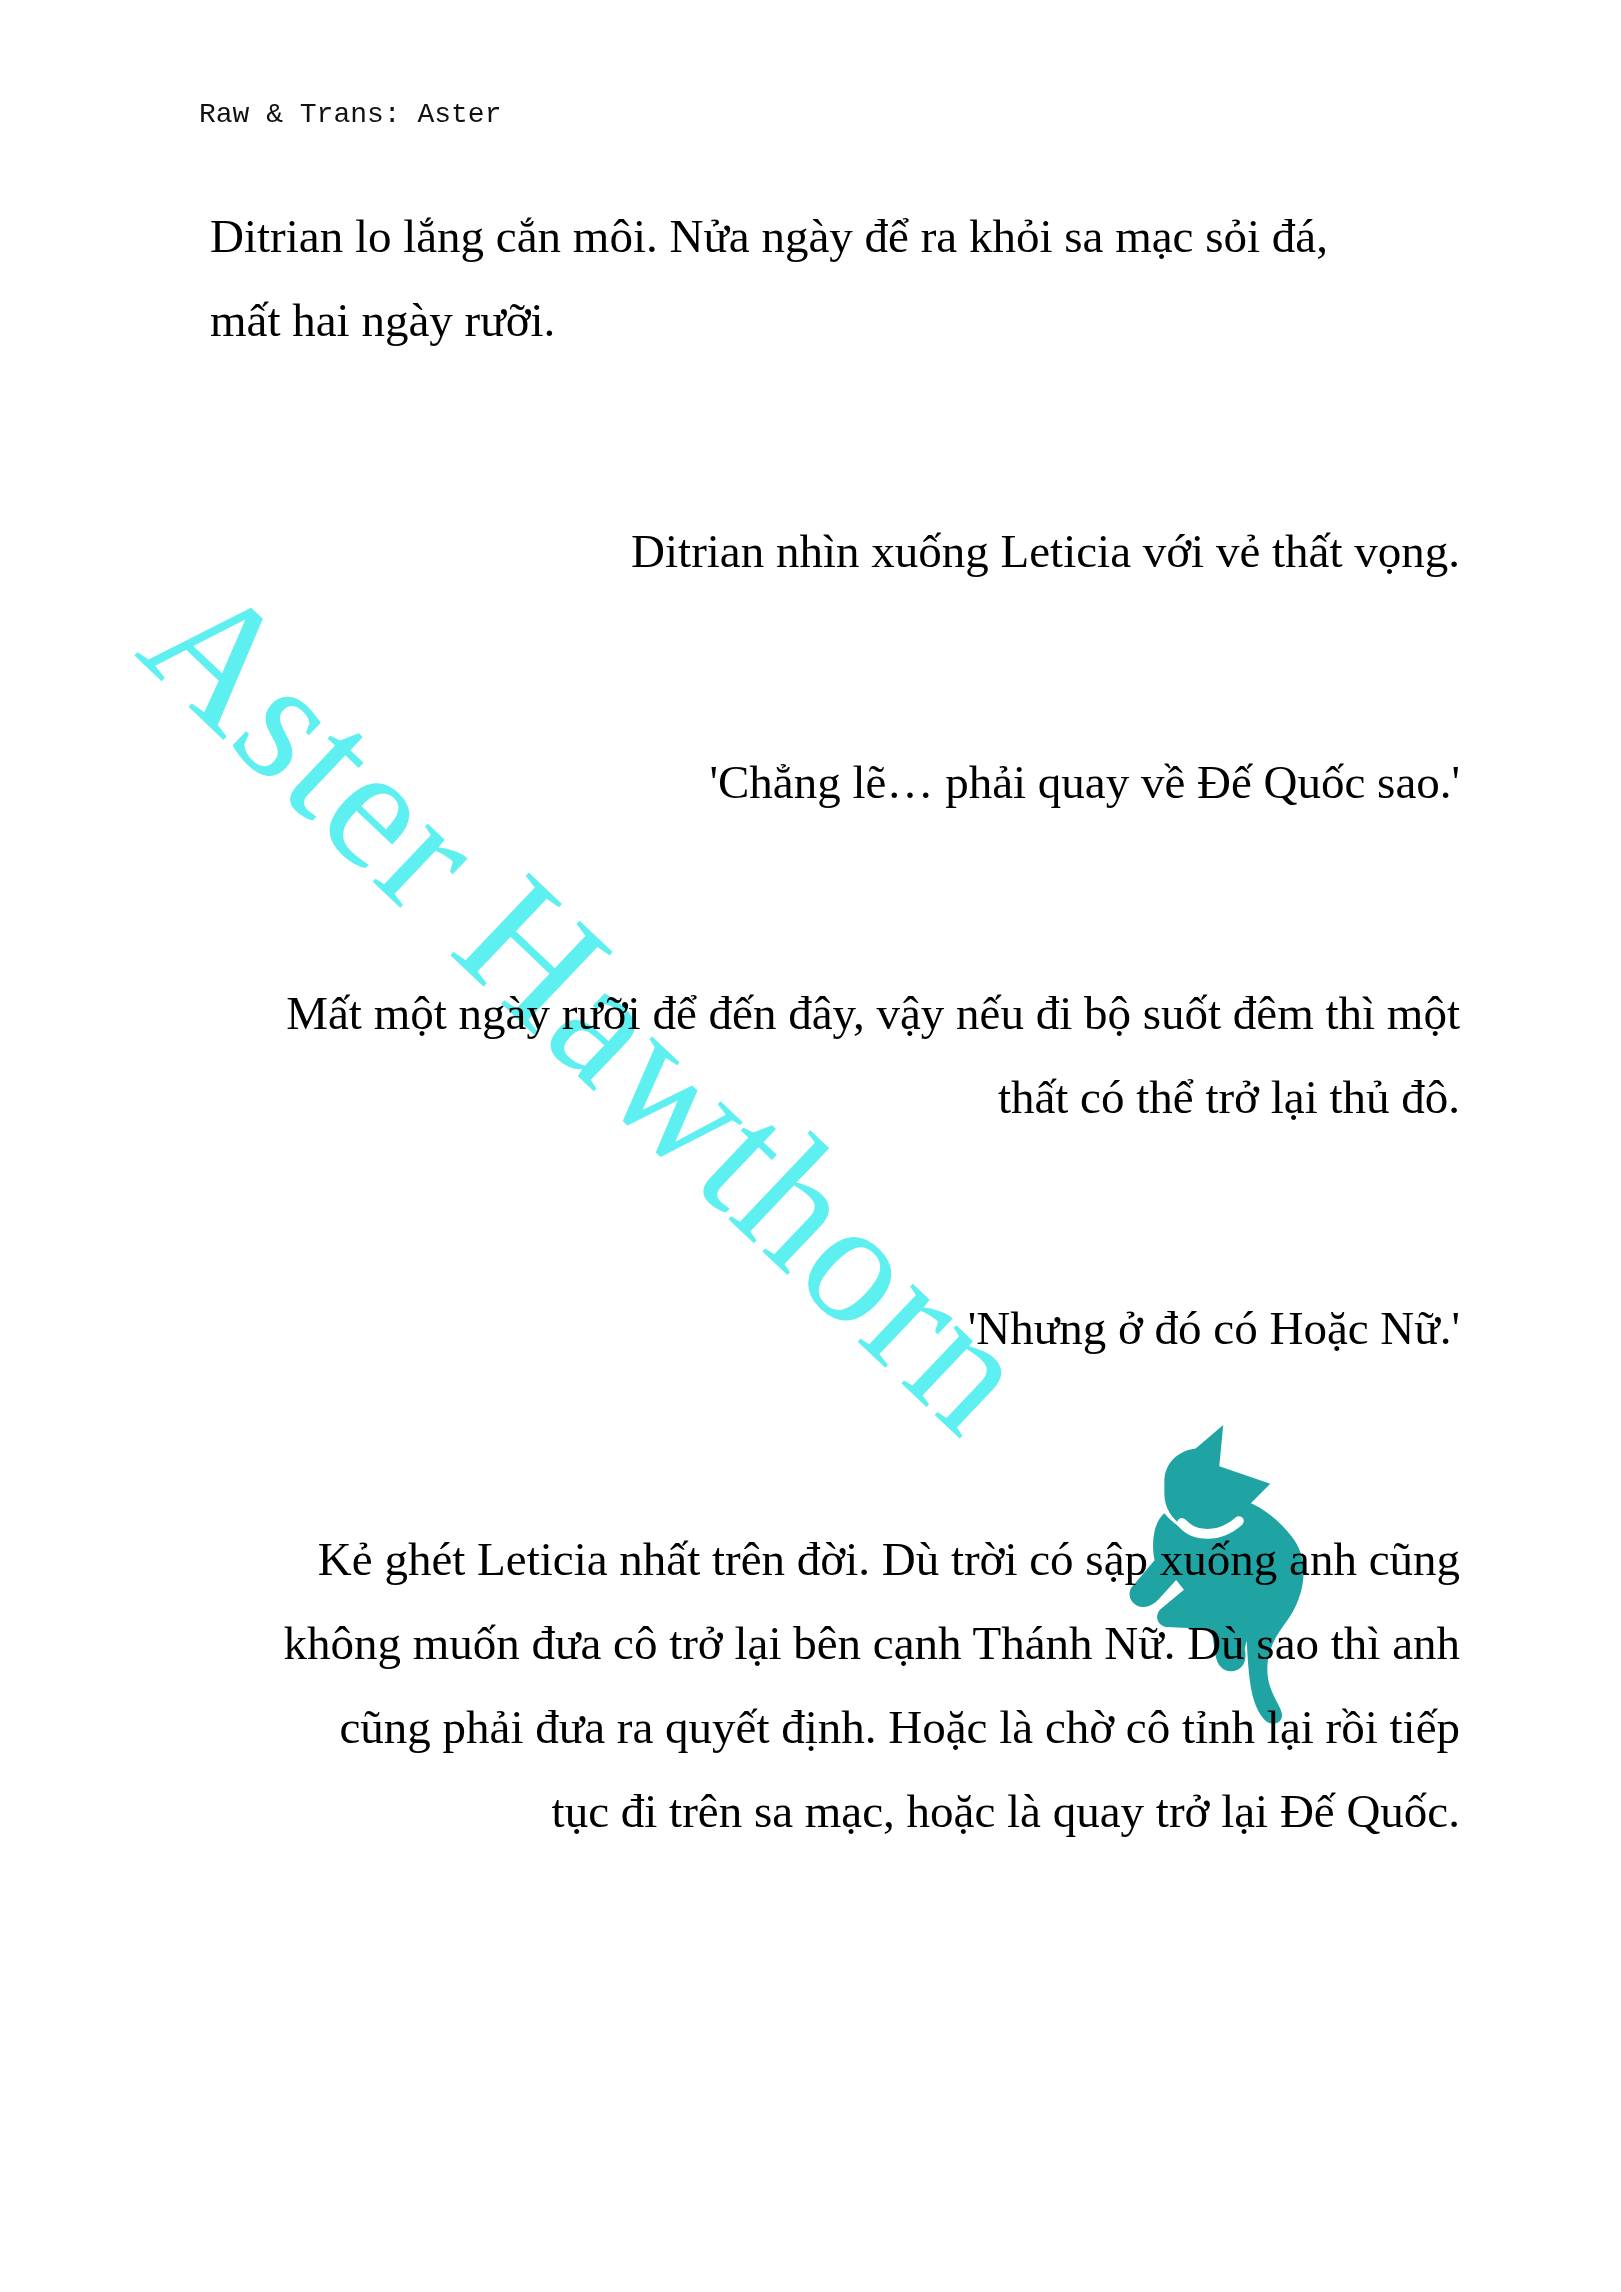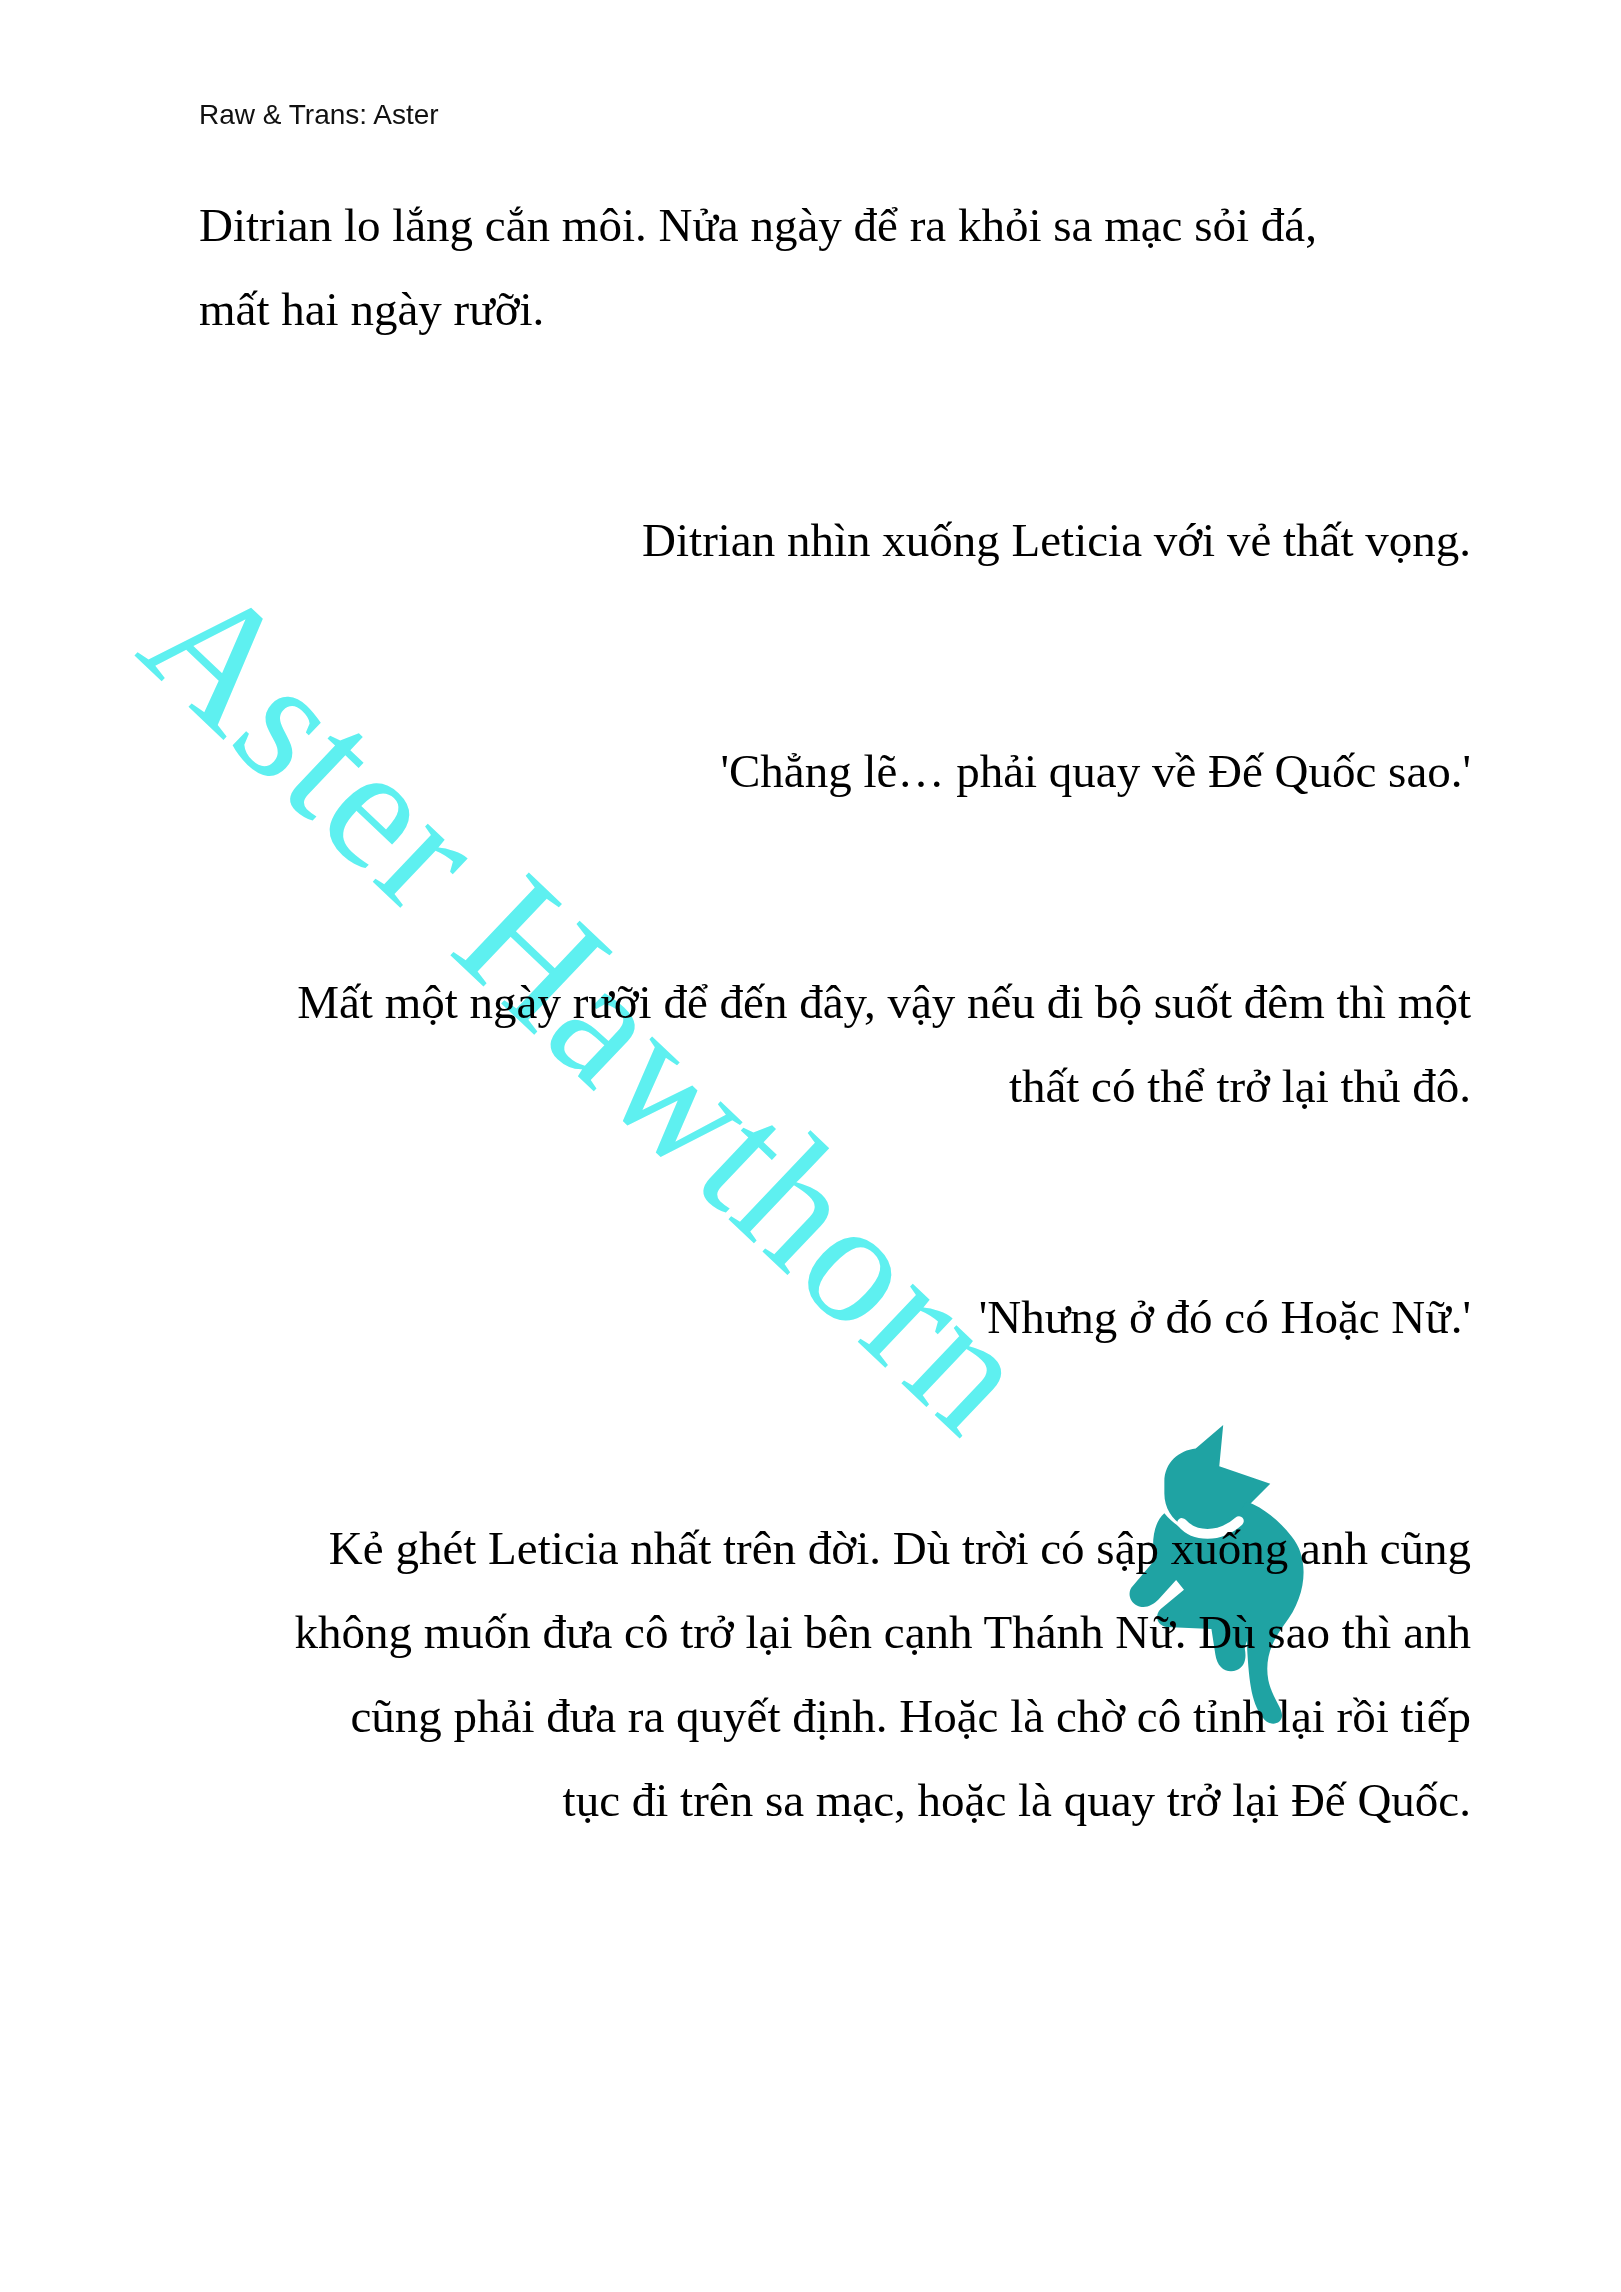--- a/index.html
+++ b/index.html
@@ -17,21 +17,21 @@
       position: absolute;
       left: 0; top: 0;
       width: 1621px;
       height: 2293px;
       background: #ffffff;
     }
     .header {
       position: absolute;
       left: 199px;
       top: 98px;
-      font-family: Liberation Sans, sans-serif;
+      font-family: Liberation Mono, monospace;
       font-size: 28px;
       line-height: 33px;
       color: #111111;
       white-space: nowrap;
       z-index: 3;
     }
     .watermark-layer {
       position: absolute;
       left: 0; top: 0;
       width: 1621px;
@@ -64,21 +64,21 @@
       left: 198px;
       top: 182px;
       width: 1274px;
       font-family: "Liberation Serif", serif;
       font-size: 47px;
       line-height: 84px;
       color: #000000;
       z-index: 2;
     }
     .para {
-      margin: 1px;
+      margin: 12px;
       padding: 0;
     }
     .para .line {
       display: block;
       white-space: nowrap;
     }
     .para + .para {
       margin-top: 147px;
       text-align: right;
     }

